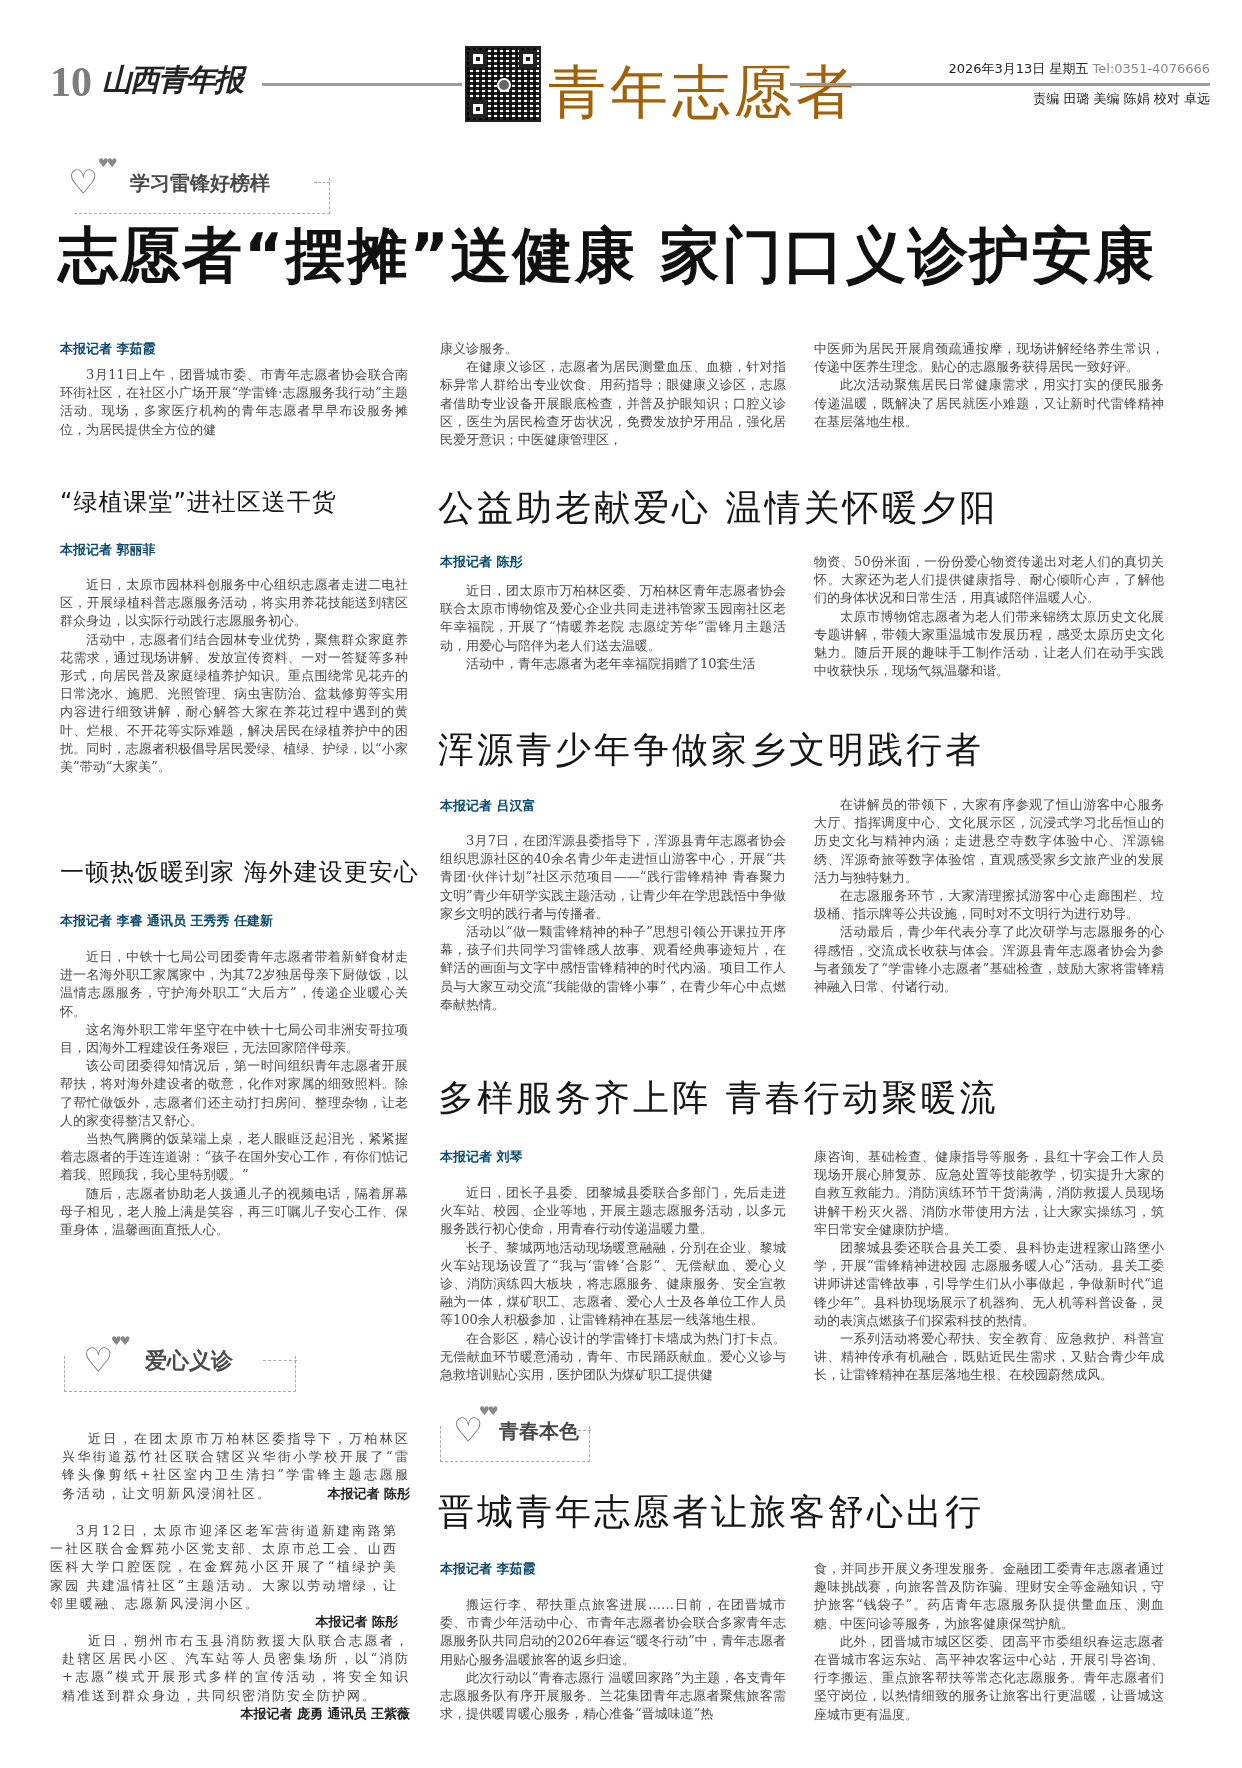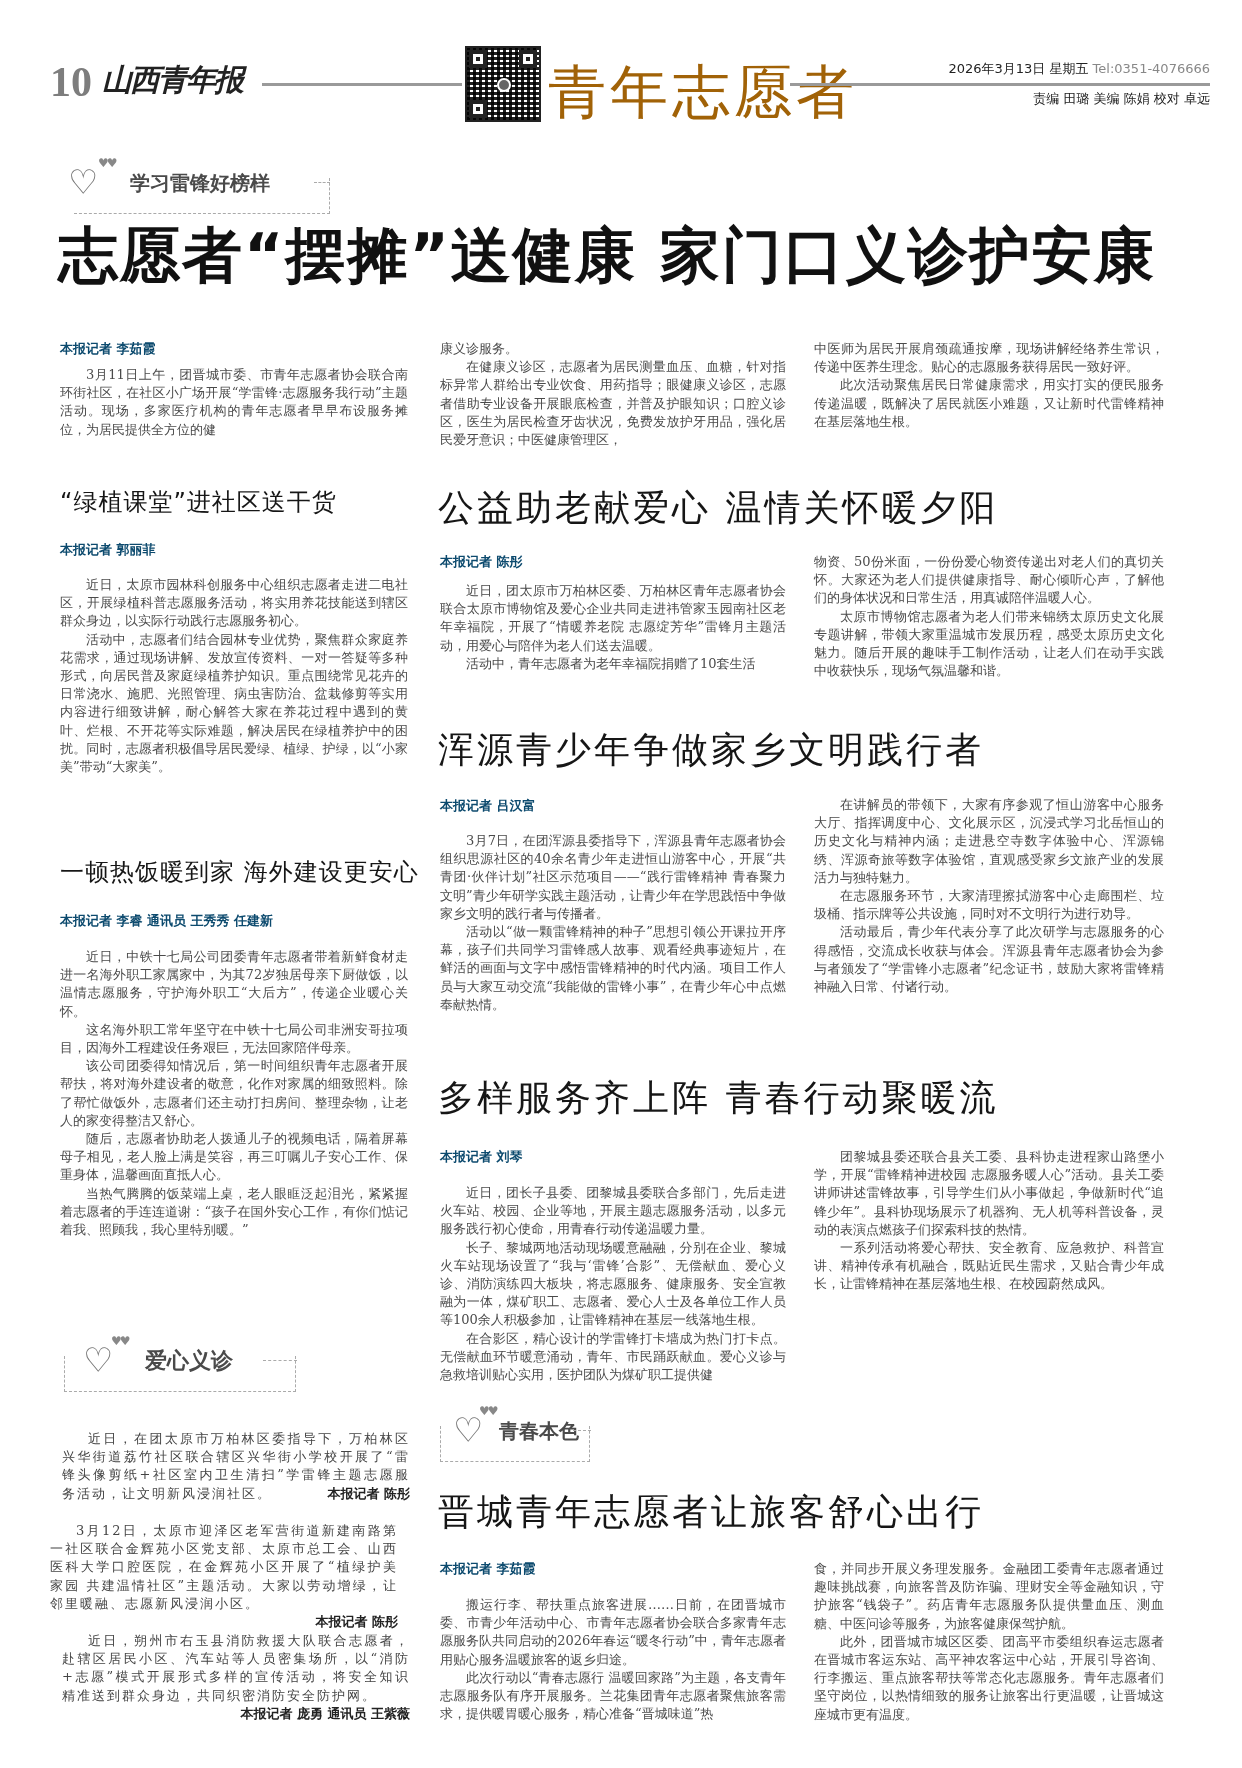--- a/index.html
+++ b/index.html
@@ -94,22 +94,22 @@
   <p>近日，太原市园林科创服务中心组织志愿者走进二电社区，开展绿植科普志愿服务活动，将实用养花技能送到辖区群众身边，以实际行动践行志愿服务初心。</p>
   <p>活动中，志愿者们结合园林专业优势，聚焦群众家庭养花需求，通过现场讲解、发放宣传资料、一对一答疑等多种形式，向居民普及家庭绿植养护知识。重点围绕常见花卉的日常浇水、施肥、光照管理、病虫害防治、盆栽修剪等实用内容进行细致讲解，耐心解答大家在养花过程中遇到的黄叶、烂根、不开花等实际难题，解决居民在绿植养护中的困扰。同时，志愿者积极倡导居民爱绿、植绿、护绿，以“小家美”带动“大家美”。</p>
 </div>
 
 <div class="headline h-mid" style="left:60px; top:856px;">一顿热饭暖到家 海外建设更安心</div>
 <div class="byline" style="left:60px; top:912px;">本报记者 李睿 通讯员 王秀秀 任建新</div>
 <div class="col" style="left:60px; top:948px; width:348px;">
   <p>近日，中铁十七局公司团委青年志愿者带着新鲜食材走进一名海外职工家属家中，为其72岁独居母亲下厨做饭，以温情志愿服务，守护海外职工“大后方”，传递企业暖心关怀。</p>
   <p>这名海外职工常年坚守在中铁十七局公司非洲安哥拉项目，因海外工程建设任务艰巨，无法回家陪伴母亲。</p>
   <p>该公司团委得知情况后，第一时间组织青年志愿者开展帮扶，将对海外建设者的敬意，化作对家属的细致照料。除了帮忙做饭外，志愿者们还主动打扫房间、整理杂物，让老人的家变得整洁又舒心。</p>
+  <p>当热气腾腾的饭菜端上桌，老人眼眶泛起泪光，紧紧握着志愿者的手连连道谢：“孩子在国外安心工作，有你们惦记着我、照顾我，我心里特别暖。”</p>
   <p>随后，志愿者协助老人拨通儿子的视频电话，隔着屏幕母子相见，老人脸上满是笑容，再三叮嘱儿子安心工作、保重身体，温馨画面直抵人心。</p>
-  <p>当热气腾腾的饭菜端上桌，老人眼眶泛起泪光，紧紧握着志愿者的手连连道谢：“孩子在国外安心工作，有你们惦记着我、照顾我，我心里特别暖。”</p>
 </div>
 
 <div class="kicker" style="left:64px; top:1356px; width:232px; border-left:1px dashed #aaa;">
   <span class="kicker-icon" style="left:18px;">♡</span>
   <span class="kicker-dots" style="left:46px;">♥♥</span>
   <span class="kicker-label" style="left:80px; font-size:22px; top:-10px;">爱心义诊</span>
   <span class="kicker-topline" style="left:198px; width:34px;"></span>
 </div>
 
 <div class="col brief" style="left:62px; top:1430px; width:348px;">
@@ -137,31 +137,32 @@
 
 <div class="headline h-big" style="left:438px; top:726px;">浑源青少年争做家乡文明践行者</div>
 <div class="byline" style="left:440px; top:797px;">本报记者 吕汉富</div>
 <div class="col" style="left:440px; top:832px; width:346px;">
   <p>3月7日，在团浑源县委指导下，浑源县青年志愿者协会组织思源社区的40余名青少年走进恒山游客中心，开展“共青团·伙伴计划”社区示范项目——“践行雷锋精神 青春聚力文明”青少年研学实践主题活动，让青少年在学思践悟中争做家乡文明的践行者与传播者。</p>
   <p>活动以“做一颗雷锋精神的种子”思想引领公开课拉开序幕，孩子们共同学习雷锋感人故事、观看经典事迹短片，在鲜活的画面与文字中感悟雷锋精神的时代内涵。项目工作人员与大家互动交流“我能做的雷锋小事”，在青少年心中点燃奉献热情。</p>
 </div>
 <div class="col" style="left:814px; top:796px; width:350px;">
   <p>在讲解员的带领下，大家有序参观了恒山游客中心服务大厅、指挥调度中心、文化展示区，沉浸式学习北岳恒山的历史文化与精神内涵；走进悬空寺数字体验中心、浑源锦绣、浑源奇旅等数字体验馆，直观感受家乡文旅产业的发展活力与独特魅力。</p>
   <p>在志愿服务环节，大家清理擦拭游客中心走廊围栏、垃圾桶、指示牌等公共设施，同时对不文明行为进行劝导。</p>
-  <p>活动最后，青少年代表分享了此次研学与志愿服务的心得感悟，交流成长收获与体会。浑源县青年志愿者协会为参与者颁发了“学雷锋小志愿者”纪念证书，鼓励大家将雷锋精神融入日常、付诸行动。</p>
+  <p>活动最后，青少年代表分享了此次研学与志愿服务的心得感悟，交流成长收获与体会。浑源县青年志愿者协会为参与者颁发了“学雷锋小志愿者”基础检查，鼓励大家将雷锋精神融入日常、付诸行动。</p>
 </div>
 
 <div class="headline h-big" style="left:438px; top:1074px;">多样服务齐上阵 青春行动聚暖流</div>
 <div class="byline" style="left:440px; top:1148px;">本报记者 刘琴</div>
 <div class="col" style="left:440px; top:1184px; width:346px;">
   <p>近日，团长子县委、团黎城县委联合多部门，先后走进火车站、校园、企业等地，开展主题志愿服务活动，以多元服务践行初心使命，用青春行动传递温暖力量。</p>
   <p>长子、黎城两地活动现场暖意融融，分别在企业、黎城火车站现场设置了“我与‘雷锋’合影”、无偿献血、爱心义诊、消防演练四大板块，将志愿服务、健康服务、安全宣教融为一体，煤矿职工、志愿者、爱心人士及各单位工作人员等100余人积极参加，让雷锋精神在基层一线落地生根。</p>
   <p>在合影区，精心设计的学雷锋打卡墙成为热门打卡点。无偿献血环节暖意涌动，青年、市民踊跃献血。爱心义诊与急救培训贴心实用，医护团队为煤矿职工提供健</p>
 </div>
 <div class="col" style="left:814px; top:1148px; width:350px;">
+  <p class="cont">康咨询、基础检查、健康指导等服务，县红十字会工作人员现场开展心肺复苏、应急处置等技能教学，切实提升大家的自救互救能力。消防演练环节干货满满，消防救援人员现场讲解干粉灭火器、消防水带使用方法，让大家实操练习，筑牢日常安全健康防护墙。</p>
   <p>团黎城县委还联合县关工委、县科协走进程家山路堡小学，开展“雷锋精神进校园 志愿服务暖人心”活动。县关工委讲师讲述雷锋故事，引导学生们从小事做起，争做新时代“追锋少年”。县科协现场展示了机器狗、无人机等科普设备，灵动的表演点燃孩子们探索科技的热情。</p>
   <p>一系列活动将爱心帮扶、安全教育、应急救护、科普宣讲、精神传承有机融合，既贴近民生需求，又贴合青少年成长，让雷锋精神在基层落地生根、在校园蔚然成风。</p>
 </div>
 
 <div class="kicker" style="left:440px; top:1426px; width:150px; border-left:1px dashed #aaa;">
   <span class="kicker-icon" style="left:12px;">♡</span>
   <span class="kicker-dots" style="left:38px;">♥♥</span>
   <span class="kicker-label" style="left:58px;">青春本色</span>
   <span class="kicker-topline" style="left:132px; width:18px;"></span>
 </div>

